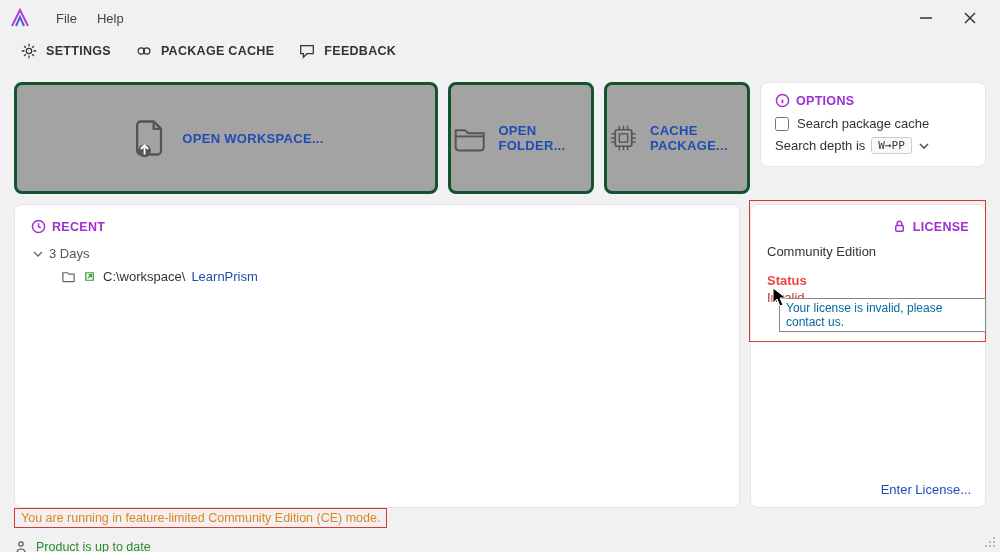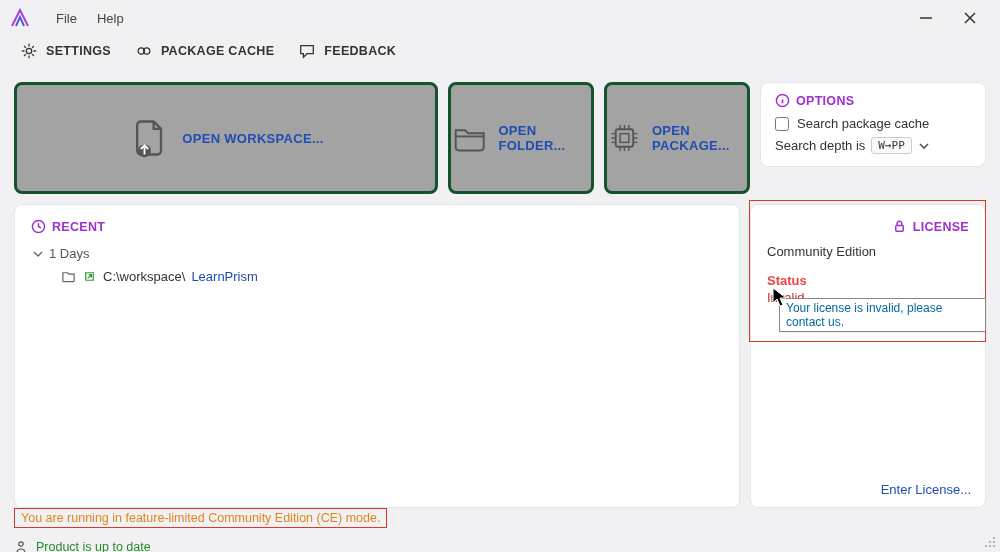--- a/index.html
+++ b/index.html
@@ -134,21 +134,21 @@
           <path d="M6 22h36" stroke="#555" stroke-width="2.5"></path>
         </svg>
       <span class="blabel">OPEN FOLDER...</span>
     </div>
     <div class="big-card card-pkg">
       <svg class="bicon" viewBox="0 0 48 48">
           <rect x="12" y="12" width="24" height="24" rx="3" fill="none" stroke="#555" stroke-width="2.5"></rect>
           <rect x="18" y="18" width="12" height="12" fill="none" stroke="#555" stroke-width="2"></rect>
           <path d="M18 6v6M24 6v6M30 6v6M18 36v6M24 36v6M30 36v6M6 18h6M6 24h6M6 30h6M36 18h6M36 24h6M36 30h6" stroke="#555" stroke-width="2"></path>
         </svg>
-      <span class="blabel">OPEN PACKAGE...</span>
+      <span class="blabel">CACHE PACKAGE...</span>
     </div>
 
     <div class="right-col">
       <div class="options-panel">
         <div class="panel-header">
           <svg class="hicon" viewBox="0 0 16 16">
               <circle cx="8" cy="8" r="6.5" fill="none" stroke="#a030d0" stroke-width="1.6"></circle>
               <line x1="8" y1="5" x2="8" y2="5.2" stroke="#a030d0" stroke-width="2"></line>
               <line x1="8" y1="7" x2="8" y2="11" stroke="#a030d0" stroke-width="1.8"></line>
             </svg>
@@ -175,21 +175,21 @@
         <svg class="hicon" viewBox="0 0 16 16">
             <circle cx="8" cy="8" r="6.5" fill="none" stroke="#a030d0" stroke-width="1.6"></circle>
             <path d="M8 4.5V8l2.5 1.5" fill="none" stroke="#a030d0" stroke-width="1.6"></path>
           </svg>
         <span class="htext">RECENT</span>
       </div>
       <div class="recent-group">
         <svg class="gchev" viewBox="0 0 10 10">
             <path d="M1 3l4 4 4-4" fill="none" stroke="#666" stroke-width="1.4"></path>
           </svg>
-        <span>1 Days</span>
+        <span>3 Days</span>
       </div>
       <div class="recent-item">
         <svg class="ricon" viewBox="0 0 16 16">
             <path d="M2 4h5l1.5 1.5H14v7a1 1 0 0 1-1 1H3a1 1 0 0 1-1-1z" fill="none" stroke="#666" stroke-width="1.3"></path>
           </svg>
         <svg class="ricon" viewBox="0 0 16 16">
             <path d="M4 4h8v8H4z" fill="none" stroke="#3a9a3a" stroke-width="1.3"></path>
             <path d="M6 10l4-4M10 9V6H7" fill="none" stroke="#3a9a3a" stroke-width="1.3"></path>
           </svg>
         <span>C:\workspace\</span>

